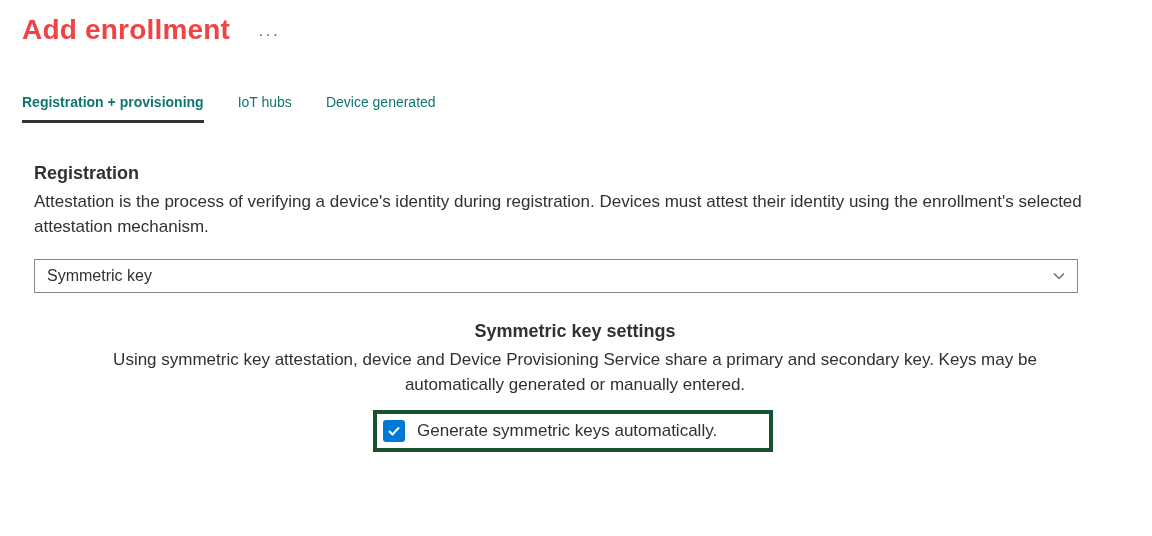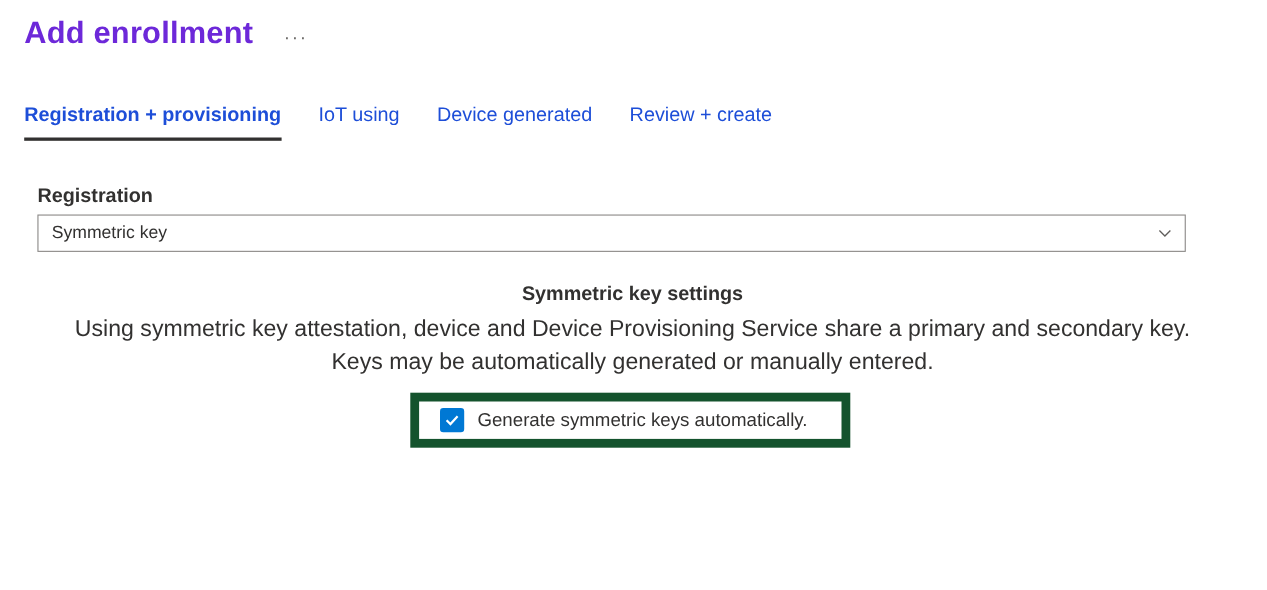--- a/index.html
+++ b/index.html
@@ -13,40 +13,40 @@
   }
   .header-row {
     display: flex;
     align-items: center;
     gap: 28px;
   }
   .page-title {
     font-size: 28px;
     font-weight: 600;
     margin: 0;
-    color: #6d28d9;
+    color: #ef4444;
     letter-spacing: 0.2px;
   }
   .more-icon {
     font-size: 16px;
     color: #605e5c;
     letter-spacing: 2px;
     padding-top: 10px;
     cursor: pointer;
   }
   .tablist {
     display: flex;
     gap: 34px;
     margin-top: 42px;
     border-bottom: 0;
     padding-left: 0;
   }
   .tab {
-    font-size: 18px;
-    color: #1d4ed8;
+    font-size: 14px;
+    color: #0f766e;
     padding: 6px 0 10px 0;
     cursor: pointer;
     border-bottom: 3px solid transparent;
   }
   .tab.active {
     font-weight: 600;
     border-bottom: 3px solid #323130;
   }
   .section {
     margin-top: 40px;
@@ -97,27 +97,27 @@
     margin-top: 28px;
     max-width: 1030px;
     text-align: center;
   }
   .sub-heading {
     font-size: 18px;
     font-weight: 700;
     margin: 0 0 6px 0;
   }
   .sub-desc {
-    font-size: 21px;
+    font-size: 17px;
     margin: 0 0 12px 0;
     line-height: 1.45;
   }
   .highlight-box {
-    border: 8px solid #14532d;
-    padding: 6px 8px 6px 13px;
+    border: 4px solid #14532d;
+    padding: 6px 8px 6px 0;
     display: inline-flex;
     align-items: center;
     gap: 12px;
     margin-left: -4px;
     width: 400px;
   }
   .checkbox {
     width: 22px;
     height: 22px;
     background: #0078d4;
@@ -138,27 +138,27 @@
 </head>
 <body>
 
 <div class="header-row">
   <h1 class="page-title">Add enrollment</h1>
   <span class="more-icon">···</span>
 </div>
 
 <div class="tablist">
   <div class="tab active">Registration + provisioning</div>
-  <div class="tab">IoT using</div>
+  <div class="tab">IoT hubs</div>
   <div class="tab">Device generated</div>
-  <div class="tab">Review + create</div>
 </div>
 
 <div class="section">
   <div class="section-heading">Registration</div>
+  <p class="section-desc">Attestation is the process of verifying a device's identity during registration. Devices must attest their identity using the enrollment's selected attestation mechanism.</p>
 
   <div class="select-wrap">
     <div class="select-box">
       <span>Symmetric key</span>
       <span class="chevron">
         <svg width="12" height="12" viewBox="0 0 12 12">
             <path d="M1 3.5 L6 8.5 L11 3.5" fill="none" stroke="#605e5c" stroke-width="1.2"></path>
           </svg>
       </span>
     </div>

